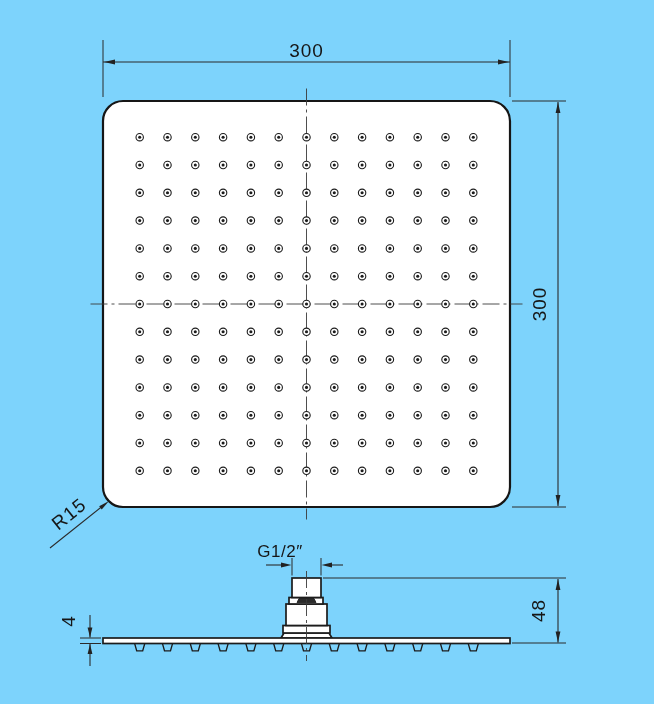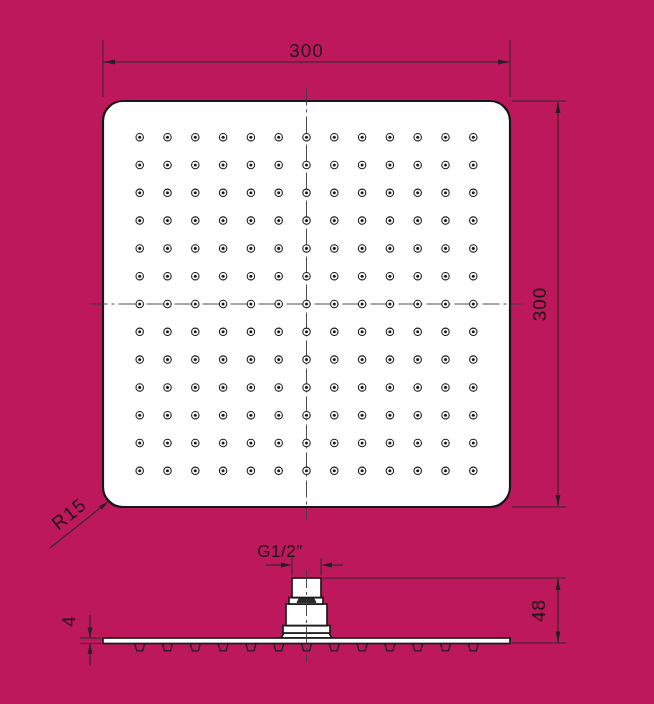--- a/index.html
+++ b/index.html
@@ -4,21 +4,21 @@
 <style>
   html, body {
     margin: 0;
     padding: 0;
     background: #ffffff;
   }
   .stage {
     position: relative;
     width: 654px;
     height: 704px;
-    background: #be185d;
+    background: #7dd3fc;
     overflow: hidden;
     font-family: "Liberation Sans", sans-serif;
   }
   svg { display: block; }
 
   
   .outline   { fill: #ffffff; stroke: #161616; stroke-width: 2.2; }
   .part      { fill: #ffffff; stroke: #1c1c1c; stroke-width: 1.7; }
   .dimline   { fill: none;    stroke: #2a2a2a; stroke-width: 1.1; }
   .extline   { fill: none;    stroke: #2a2a2a; stroke-width: 1;   }

